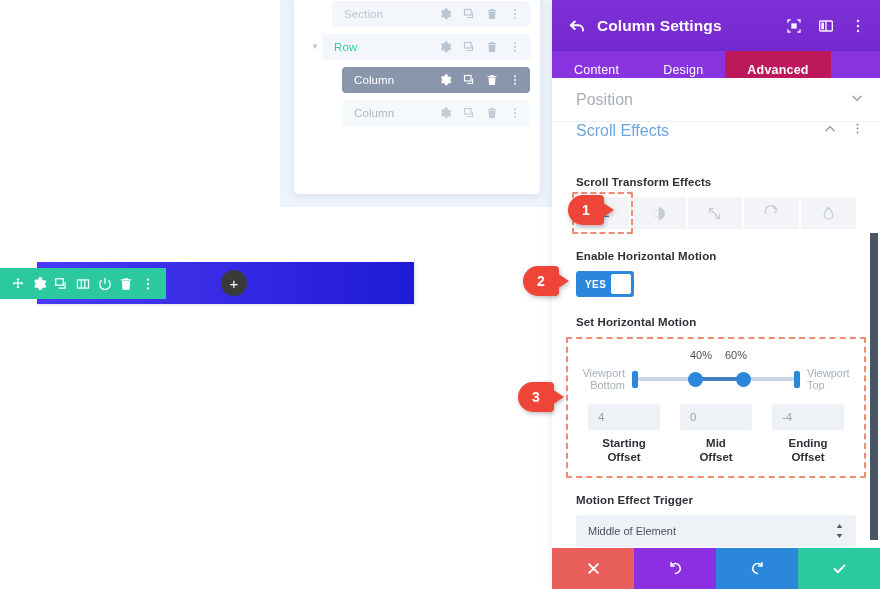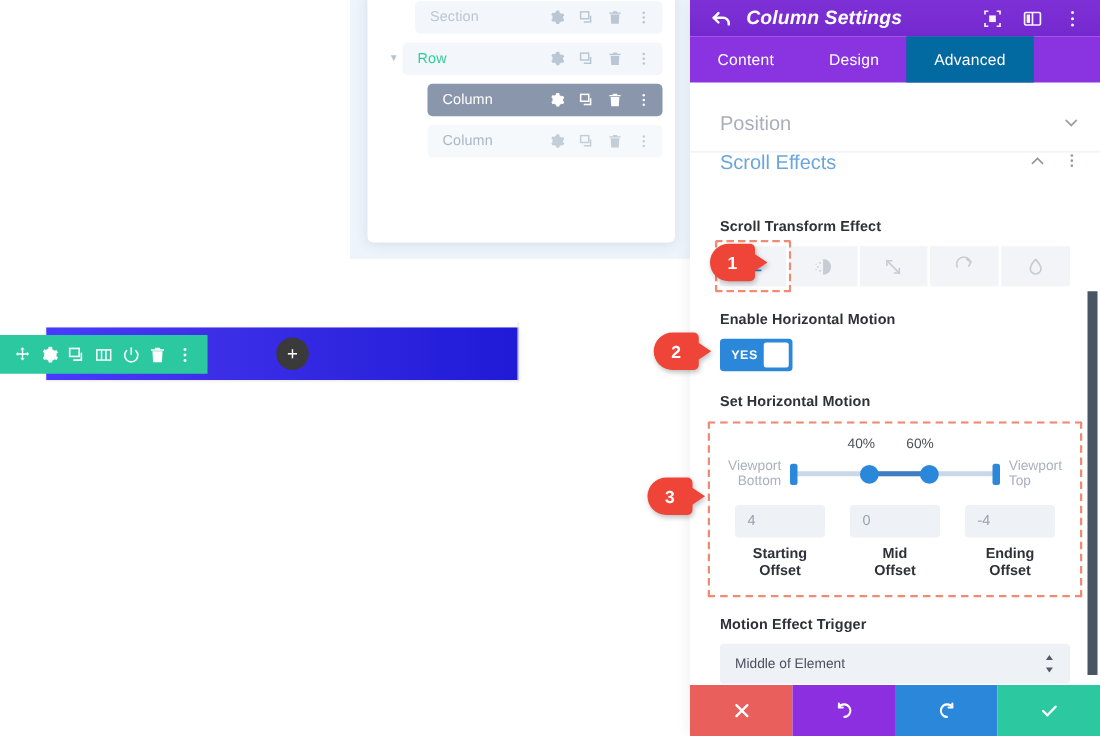--- a/index.html
+++ b/index.html
@@ -92,37 +92,37 @@
   .lr-col .acts .ai { color: #c3ced9; }
   .lr-col-sel .acts .ai { color: #ffffff; }
 
   
   #modal {
     position: absolute; left: 552px; top: 0; width: 328px; height: 589px;
     background: #ffffff; overflow: hidden;
     box-shadow: -2px 0 10px rgba(0,0,0,.06);
   }
   .modal-header {
-    height: 29px; background: #7b2fd4;
+    height: 51px; background: #7b2fd4;
     background: linear-gradient(180deg,#7d30d6 0%, #7429cf 100%);
-    display: flex; align-items: center; padding: 0 14px 0 16px; color: #fff; font-style: italic;
+    display: flex; align-items: center; padding: 0 14px 0 16px; color: #fff;
   }
   .modal-header .back { width: 18px; height: 18px; margin-right: 11px; }
   .modal-header .back svg { width: 18px; height: 18px; display: block; }
   .modal-title { font-size: 15.5px; font-weight: 600; letter-spacing: .1px; flex: 1; }
   .modal-header .hicon { width: 16px; height: 16px; margin-left: 16px; opacity: .95; }
   .modal-header .hicon svg { width: 16px; height: 16px; display:block; }
 
   .modal-tabs { height: 37px; background: #8a33e0; display: flex; }
   .modal-tabs .tab {
     flex: 0 0 auto; padding: 0 22px; height: 37px;
     display: flex; align-items: center; justify-content: center;
     color: #ffffff; font-size: 12.5px; letter-spacing: .2px;
   }
-  .modal-tabs .tab.active { background: #0369a1; font-weight: 400; }
+  .modal-tabs .tab.active { background: #be185d; font-weight: 700; }
   .modal-tabs .tabfill { flex: 1; }
 
   .modal-body {
     position: absolute; left: 0; top: 78px; width: 328px; height: 470px;
     background: #ffffff; overflow: hidden;
   }
 
   .acc-row {
     height: 44px; display: flex; align-items: center;
     padding: 0 16px 0 24px; border-bottom: 1px solid #eef0f3;
@@ -499,21 +499,21 @@
         <span class="ctrl dots">
           <svg viewBox="0 0 24 24" width="13" height="13" fill="currentColor">
               <circle cx="12" cy="4.5" r="1.9"></circle>
               <circle cx="12" cy="12" r="1.9"></circle>
               <circle cx="12" cy="19.5" r="1.9"></circle>
             </svg>
         </span>
       </div>
 
       <div class="field">
-        <div class="field-label">Scroll Transform Effect</div>
+        <div class="field-label">Scroll Transform Effects</div>
         <div class="icon-select">
           <div class="isel-wrap">
             <div class="isel active">
               <svg viewBox="0 0 24 24" fill="none" stroke="currentColor" stroke-width="2" stroke-linecap="round" stroke-linejoin="round">
                   <path d="M16 5l4 3.5-4 3.5"></path>
                   <path d="M3.5 8.5H20"></path>
                   <path d="M8 12.5l-4 3.5 4 3.5"></path>
                   <path d="M20.5 16H4"></path>
                 </svg>
             </div>
@@ -559,21 +559,21 @@
       </div>
 
       <div class="field" style="margin-top:19px">
         <div class="field-label">Set Horizontal Motion</div>
       </div>
 
       <div class="motion-box">
         <div class="motion-dash"></div>
 
         <div class="pct-row">
-          <span class="pct" style="left:100px">40%</span>
+          <span class="pct" style="left:112px">40%</span>
           <span class="pct" style="left:147px">60%</span>
         </div>
 
         <div class="slider-row">
           <div class="vp-label left">
             <div>Viewport</div>
             <div>Bottom</div>
           </div>
           <div class="track-wrap">
             <div class="track"></div>

